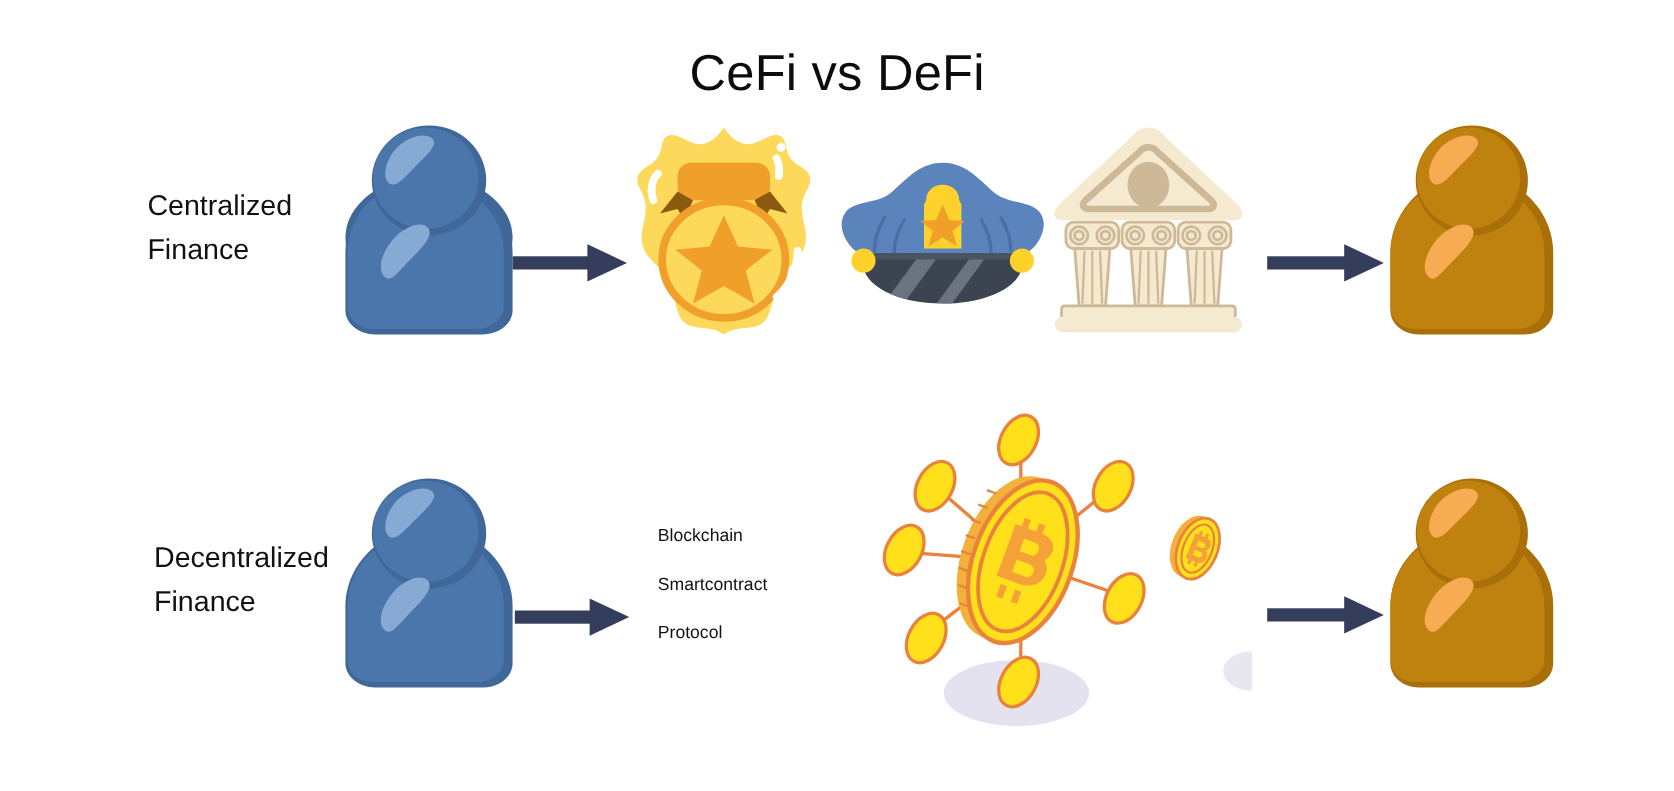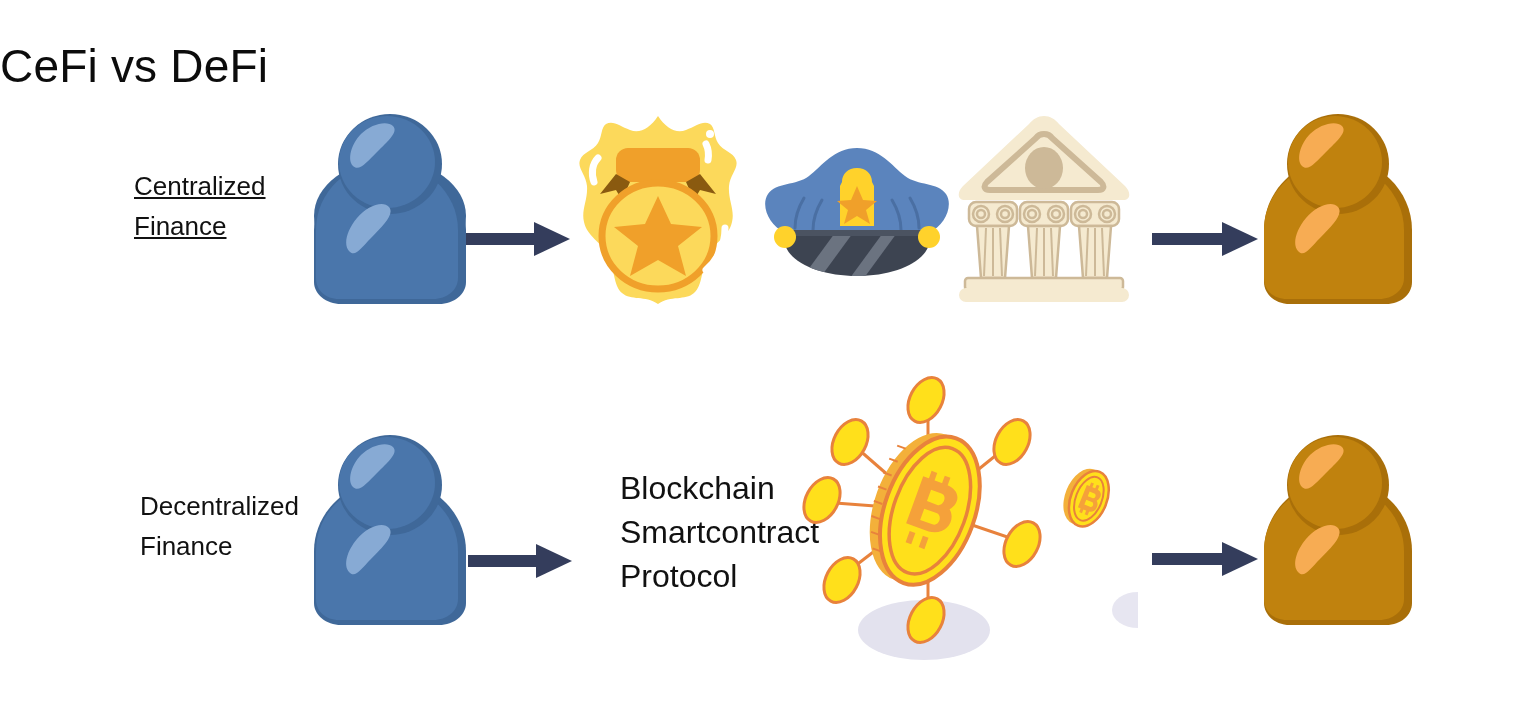--- a/index.html
+++ b/index.html
@@ -18,39 +18,39 @@
   .canvas {
     position: absolute;
     inset: 0;
   }
   .abs { position: absolute; }
 
   #diagram-title {
     left: 0;
     top: 40px;
     width: 1522px;
-    text-align: left;
+    text-align: center;
     font-size: 46px;
     line-height: 1.15;
     letter-spacing: 0.2px;
     color: #0c0c0c;
     font-weight: 400;
   }
 
   .row-label {
     font-size: 26px;
     line-height: 40px;
     color: #111111;
     white-space: pre-line;
     font-weight: 400;
   }
 
-  #label-centralized { left: 134px; top: 166px; width: 220px; text-decoration: underline; }
+  #label-centralized { left: 134px; top: 166px; width: 220px; }
   #label-decentralized { left: 140px; top: 486px; width: 235px; }
-  #label-blockchain { left: 620px; top: 466px; width: 230px; font-size: 32px; line-height: 44px; }
+  #label-blockchain { left: 598px; top: 466px; width: 230px; font-size: 16px; line-height: 44px; }
 
   .icon-box { display: block; }
   .svg-icon { display: block; width: 100%; height: 100%; overflow: visible; }
 
   
   #person-blue-cefi   { left: 313px; top: 112px; width: 155px; height: 196px; }
   #person-gold-cefi   { left: 1262px; top: 112px; width: 152px; height: 196px; }
   #person-blue-defi   { left: 313px; top: 433px; width: 155px; height: 196px; }
   #person-gold-defi   { left: 1262px; top: 433px; width: 152px; height: 196px; }
 

